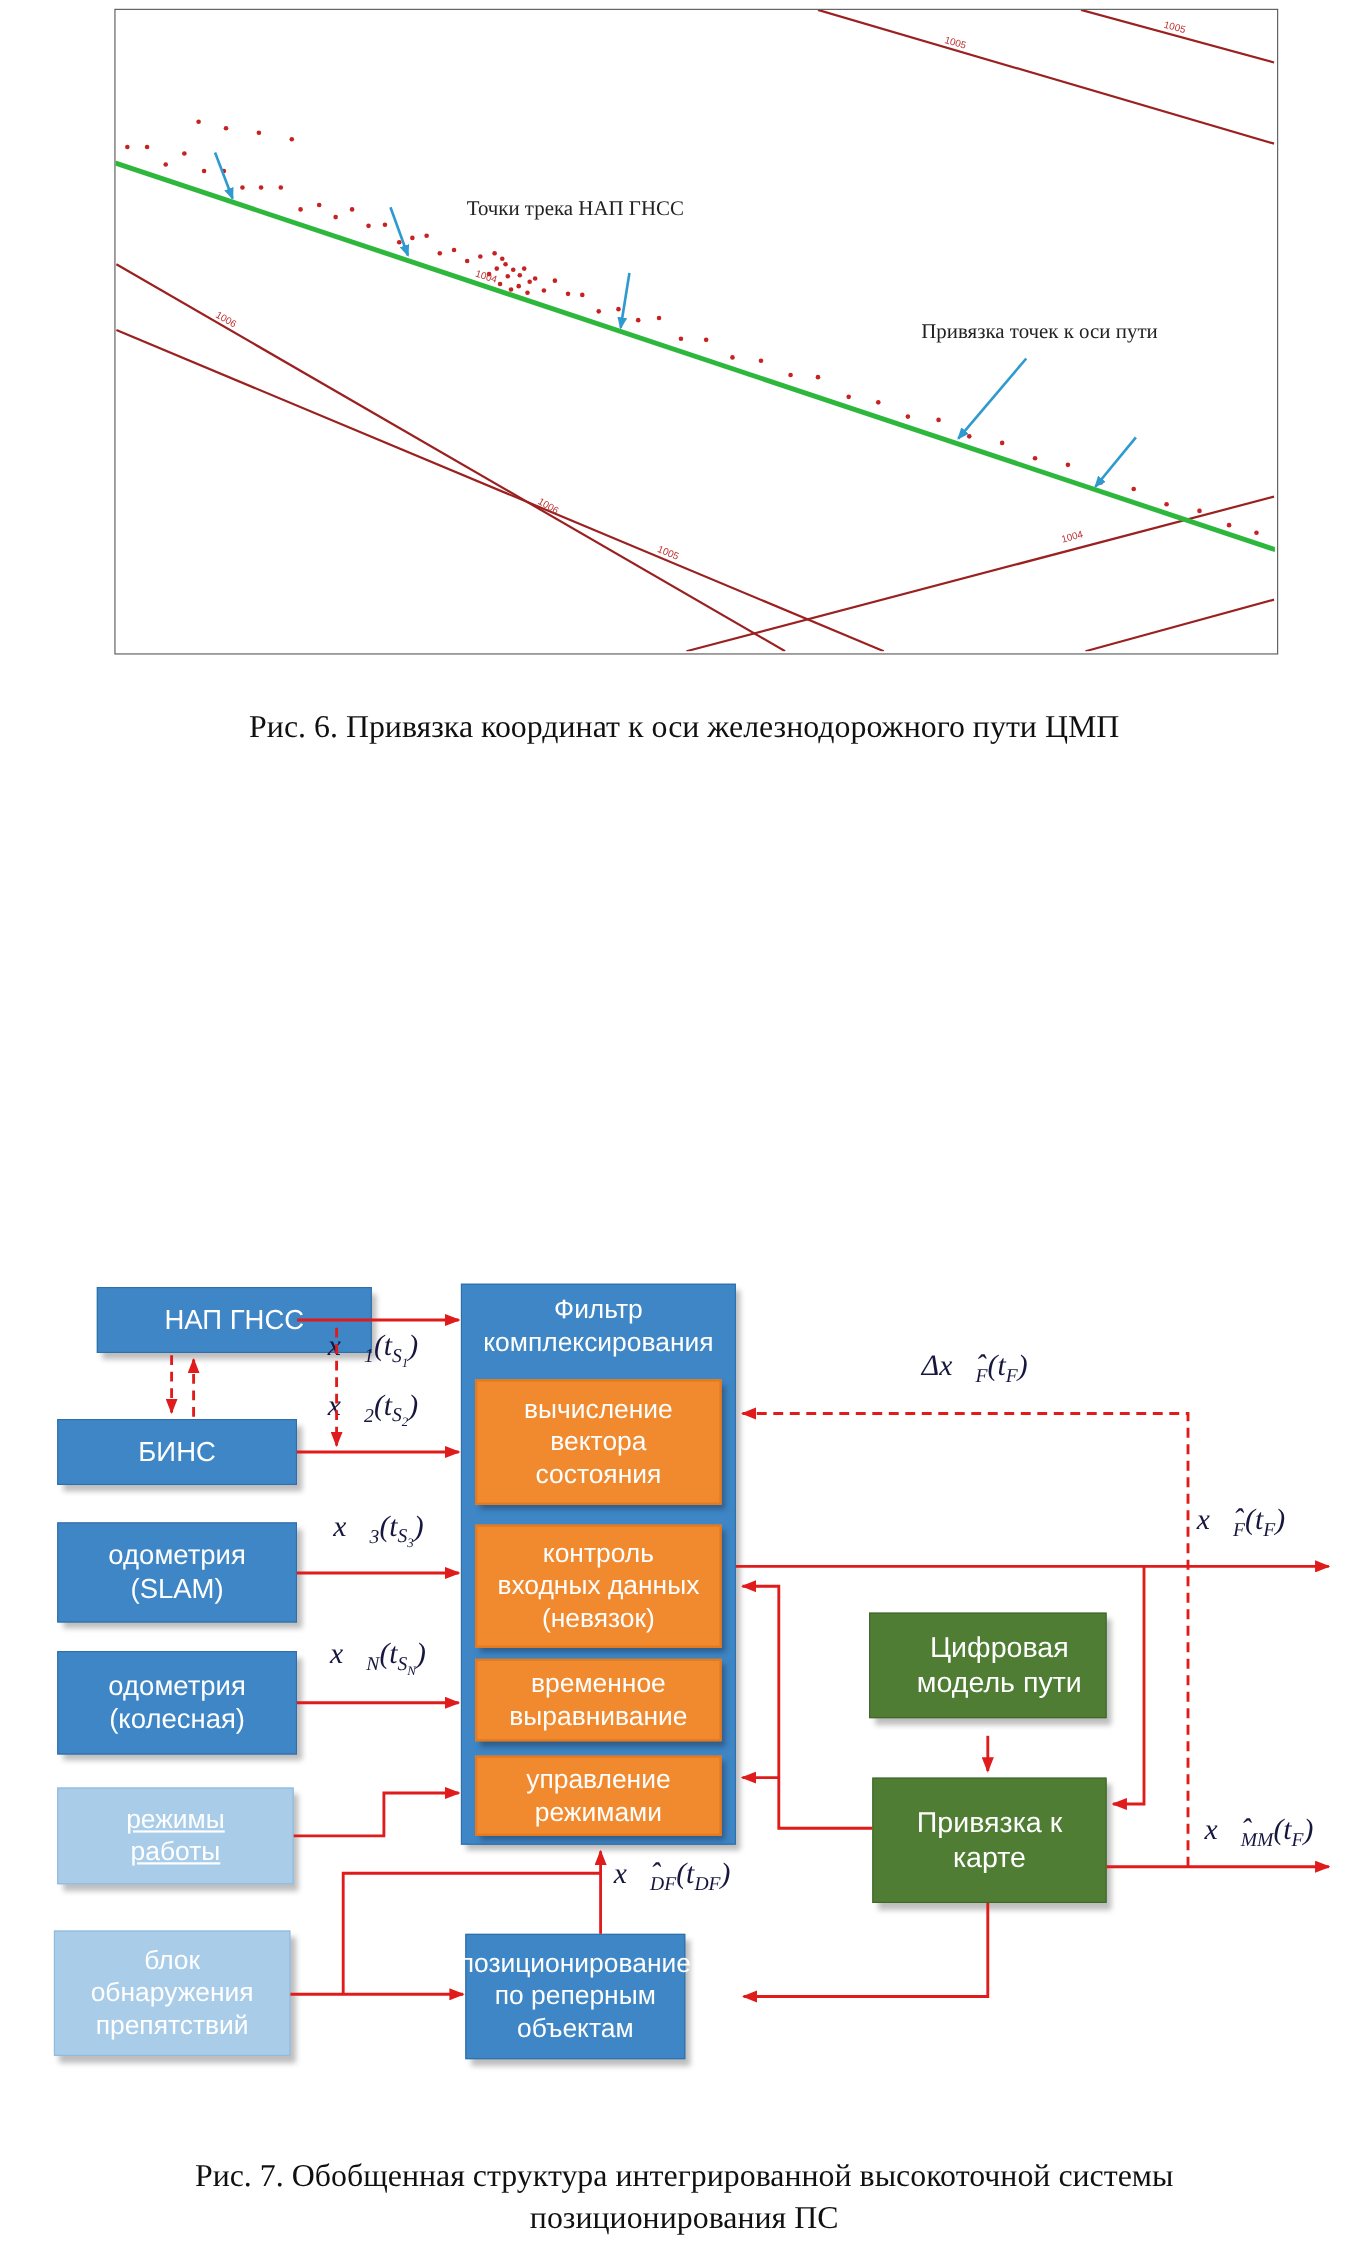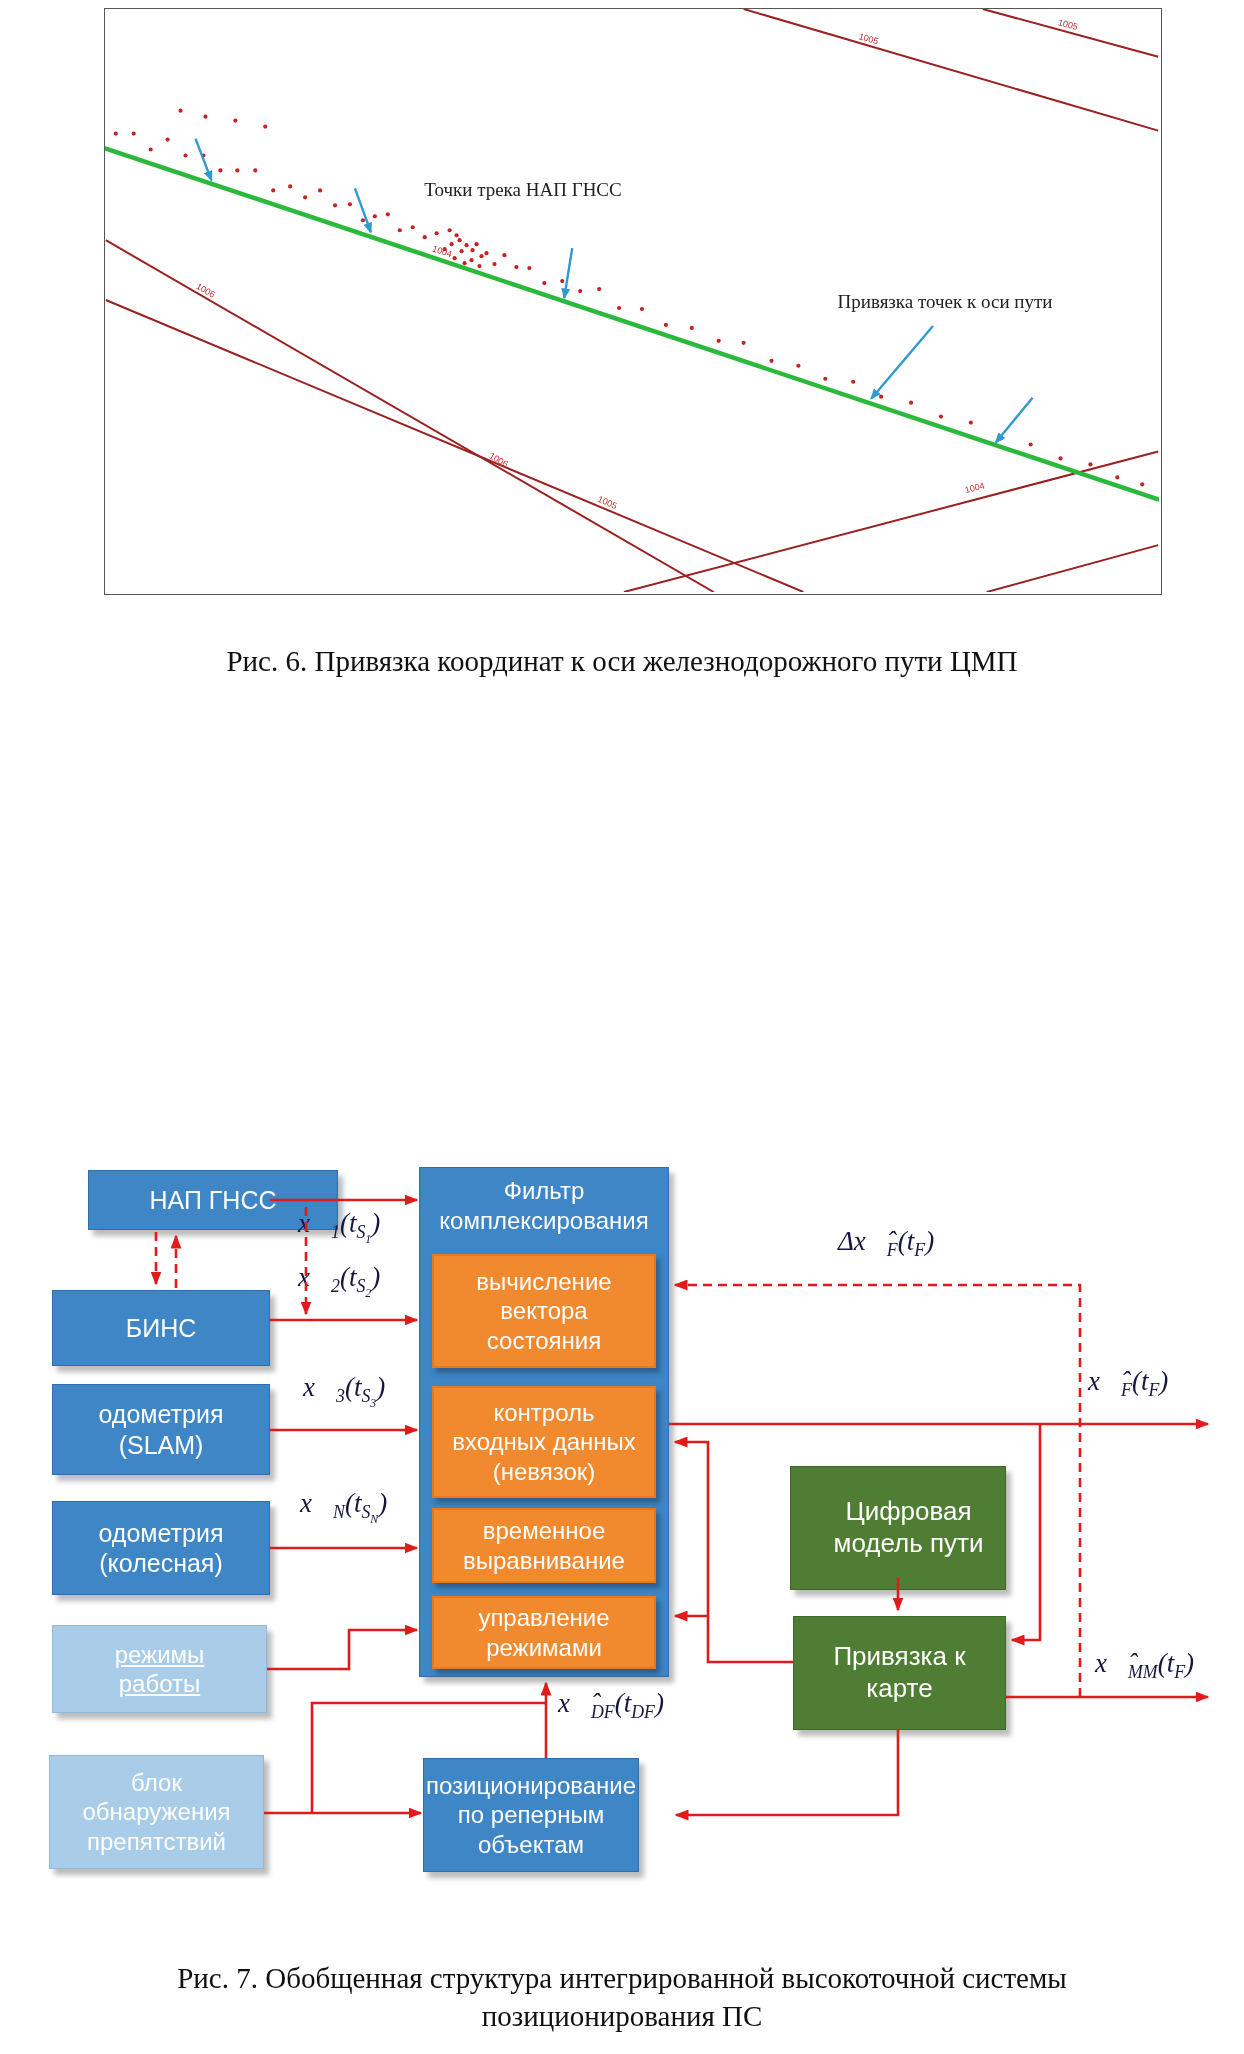--- a/index.html
+++ b/index.html
@@ -128,21 +128,21 @@
         <text x="863" y="486" fill="#c03030" font-size="9" transform="rotate(-15 863 486)">1004</text>
       </g>
   </svg>
   <div class="fig6-ann" style="left:268px;top:170px;width:300px;">Точки трека НАП ГНСС</div>
   <div class="fig6-ann" style="left:690px;top:282px;width:300px;">Привязка точек к оси пути</div>
 </div>
 
 <div class="caption" style="top:645px;">Рис. 6. Привязка координат к оси железнодорожного пути ЦМП</div>
 
 <div class="box blue" style="left:52px;top:1170px;width:250px;height:60px;margin-left:36px;">НАП ГНСС</div>
-<div class="box blue" style="left:52px;top:1290px;width:218px;height:76px;">БИНС</div>
+<div class="box blue" style="left:52px;top:1290px;width:218px;height:60px;">БИНС</div>
 <div class="box blue" style="left:52px;top:1384px;width:218px;height:91px;">одометрия
 (SLAM)</div>
 <div class="box blue" style="left:52px;top:1501px;width:218px;height:94px;">одометрия
 (колесная)</div>
 <div class="box blue-light" style="left:52px;top:1625px;width:215px;height:88px;text-decoration:underline;">режимы
 работы</div>
 <div class="box blue-light" style="left:49px;top:1755px;width:215px;height:114px;">блок
 обнаружения
 препятствий</div>
 
@@ -154,25 +154,25 @@
 вектора
 состояния</div>
 <div class="box orange" style="left:432px;top:1386px;width:224px;height:112px;">контроль
 входных данных
 (невязок)</div>
 <div class="box orange" style="left:432px;top:1508px;width:224px;height:75px;">временное
 выравнивание</div>
 <div class="box orange" style="left:432px;top:1596px;width:224px;height:73px;">управление
 режимами</div>
 
-<div class="box blue" style="left:423px;top:1758px;width:216px;height:114px;font-size:24px;">позиционирование
+<div class="box blue" style="left:423px;top:1758px;width:200px;height:114px;font-size:24px;">позиционирование
 по реперным
 объектам</div>
 
-<div class="box green" style="left:790px;top:1466px;width:216px;height:124px;padding-left:21px;">Цифровая
+<div class="box green" style="left:790px;top:1466px;width:216px;height:96px;padding-left:21px;">Цифровая
 модель пути</div>
 <div class="box green" style="left:793px;top:1616px;width:213px;height:114px;">Привязка к
 карте</div>
 
 <div class="math" style="left:298px;top:1208px;">x⃗<sub>1</sub>(t<sub>S<sub>1</sub></sub>)</div>
 <div class="math" style="left:298px;top:1262px;">x⃗<sub>2</sub>(t<sub>S<sub>2</sub></sub>)</div>
 <div class="math" style="left:303px;top:1372px;">x⃗<sub>3</sub>(t<sub>S<sub>3</sub></sub>)</div>
 <div class="math" style="left:300px;top:1488px;">x⃗<sub>N</sub>(t<sub>S<sub>N</sub></sub>)</div>
 <div class="math" style="left:838px;top:1226px;">Δx⃗̂<sub>F</sub>(t<sub>F</sub>)</div>
 <div class="math" style="left:1088px;top:1366px;">x⃗̂<sub>F</sub>(t<sub>F</sub>)</div>

